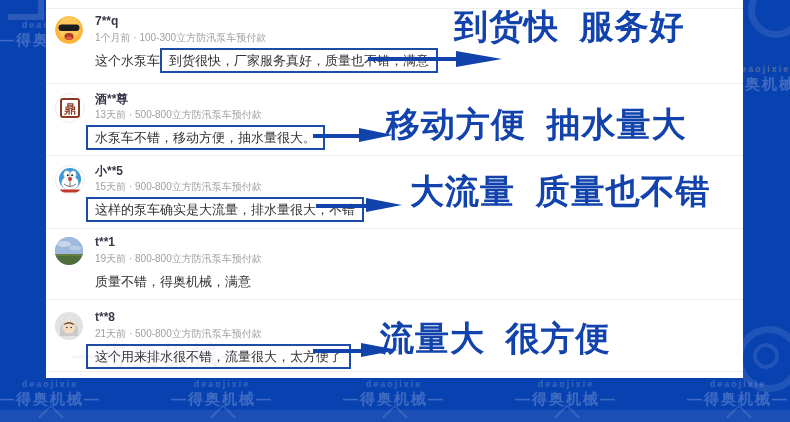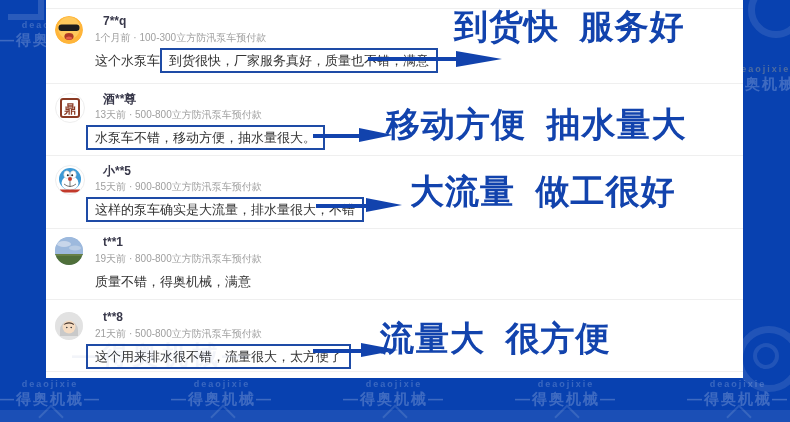--- a/index.html
+++ b/index.html
@@ -18,21 +18,21 @@
   .wm-corner{position:absolute;z-index:1;width:30px;height:14px;
              border-right:6px solid rgba(255,255,255,0.14);border-bottom:6px solid rgba(255,255,255,0.14);}
   .footer-strip{position:absolute;z-index:1;left:0;bottom:0;width:790px;height:12px;background:rgba(255,255,255,0.08);}
 
   
   .content{position:absolute;z-index:2;left:46px;top:0;width:697px;height:378px;background:#ffffff;}
   .divider{position:absolute;left:0;width:697px;height:1px;background:#efefef;}
 
   .row{position:absolute;left:9px;}
   .avatar{position:absolute;left:0;top:2px;width:28px;height:28px;border-radius:50%;overflow:hidden;}
-  .user{position:absolute;left:40px;top:0;font-size:12px;font-weight:bold;color:#38384a;white-space:nowrap;margin-left:8px;}
+  .user{position:absolute;left:40px;top:0;font-size:12px;font-weight:bold;color:#38384a;white-space:nowrap;}
   .meta{position:absolute;left:40px;top:17px;font-size:10px;color:#9e9e9e;white-space:nowrap;}
   .rtext{position:absolute;left:40px;top:38px;font-size:13px;color:#333333;white-space:nowrap;}
   .boxed{border:2px solid #1e4ba6;padding:3px 7px;}
   .boxed.full{margin-left:-9px;}
 
   
   .arrow{position:absolute;height:4px;background:#1243ad;z-index:3;}
   .arrow::after{content:"";position:absolute;right:-40px;top:-6px;width:0;height:0;
                 border-top:8px solid transparent;border-bottom:8px solid transparent;
                 border-left:40px solid #1243ad;}
@@ -196,17 +196,17 @@
       <span class="rtext"><span class="boxed full">这个用来排水很不错，流量很大，太方便了</span></span>
     </div>
 
     <div class="arrow a1"></div>
     <div class="arrow a2"></div>
     <div class="arrow a3"></div>
     <div class="arrow a5"></div>
 
     <div class="ann ann1">到货快 服务好</div>
     <div class="ann ann2">移动方便 抽水量大</div>
-    <div class="ann ann3">大流量 做工很好</div>
+    <div class="ann ann3">大流量 质量也不错</div>
     <div class="ann ann5">流量大 很方便</div>
 
   </div>
 </div>
 
 </body></html>

